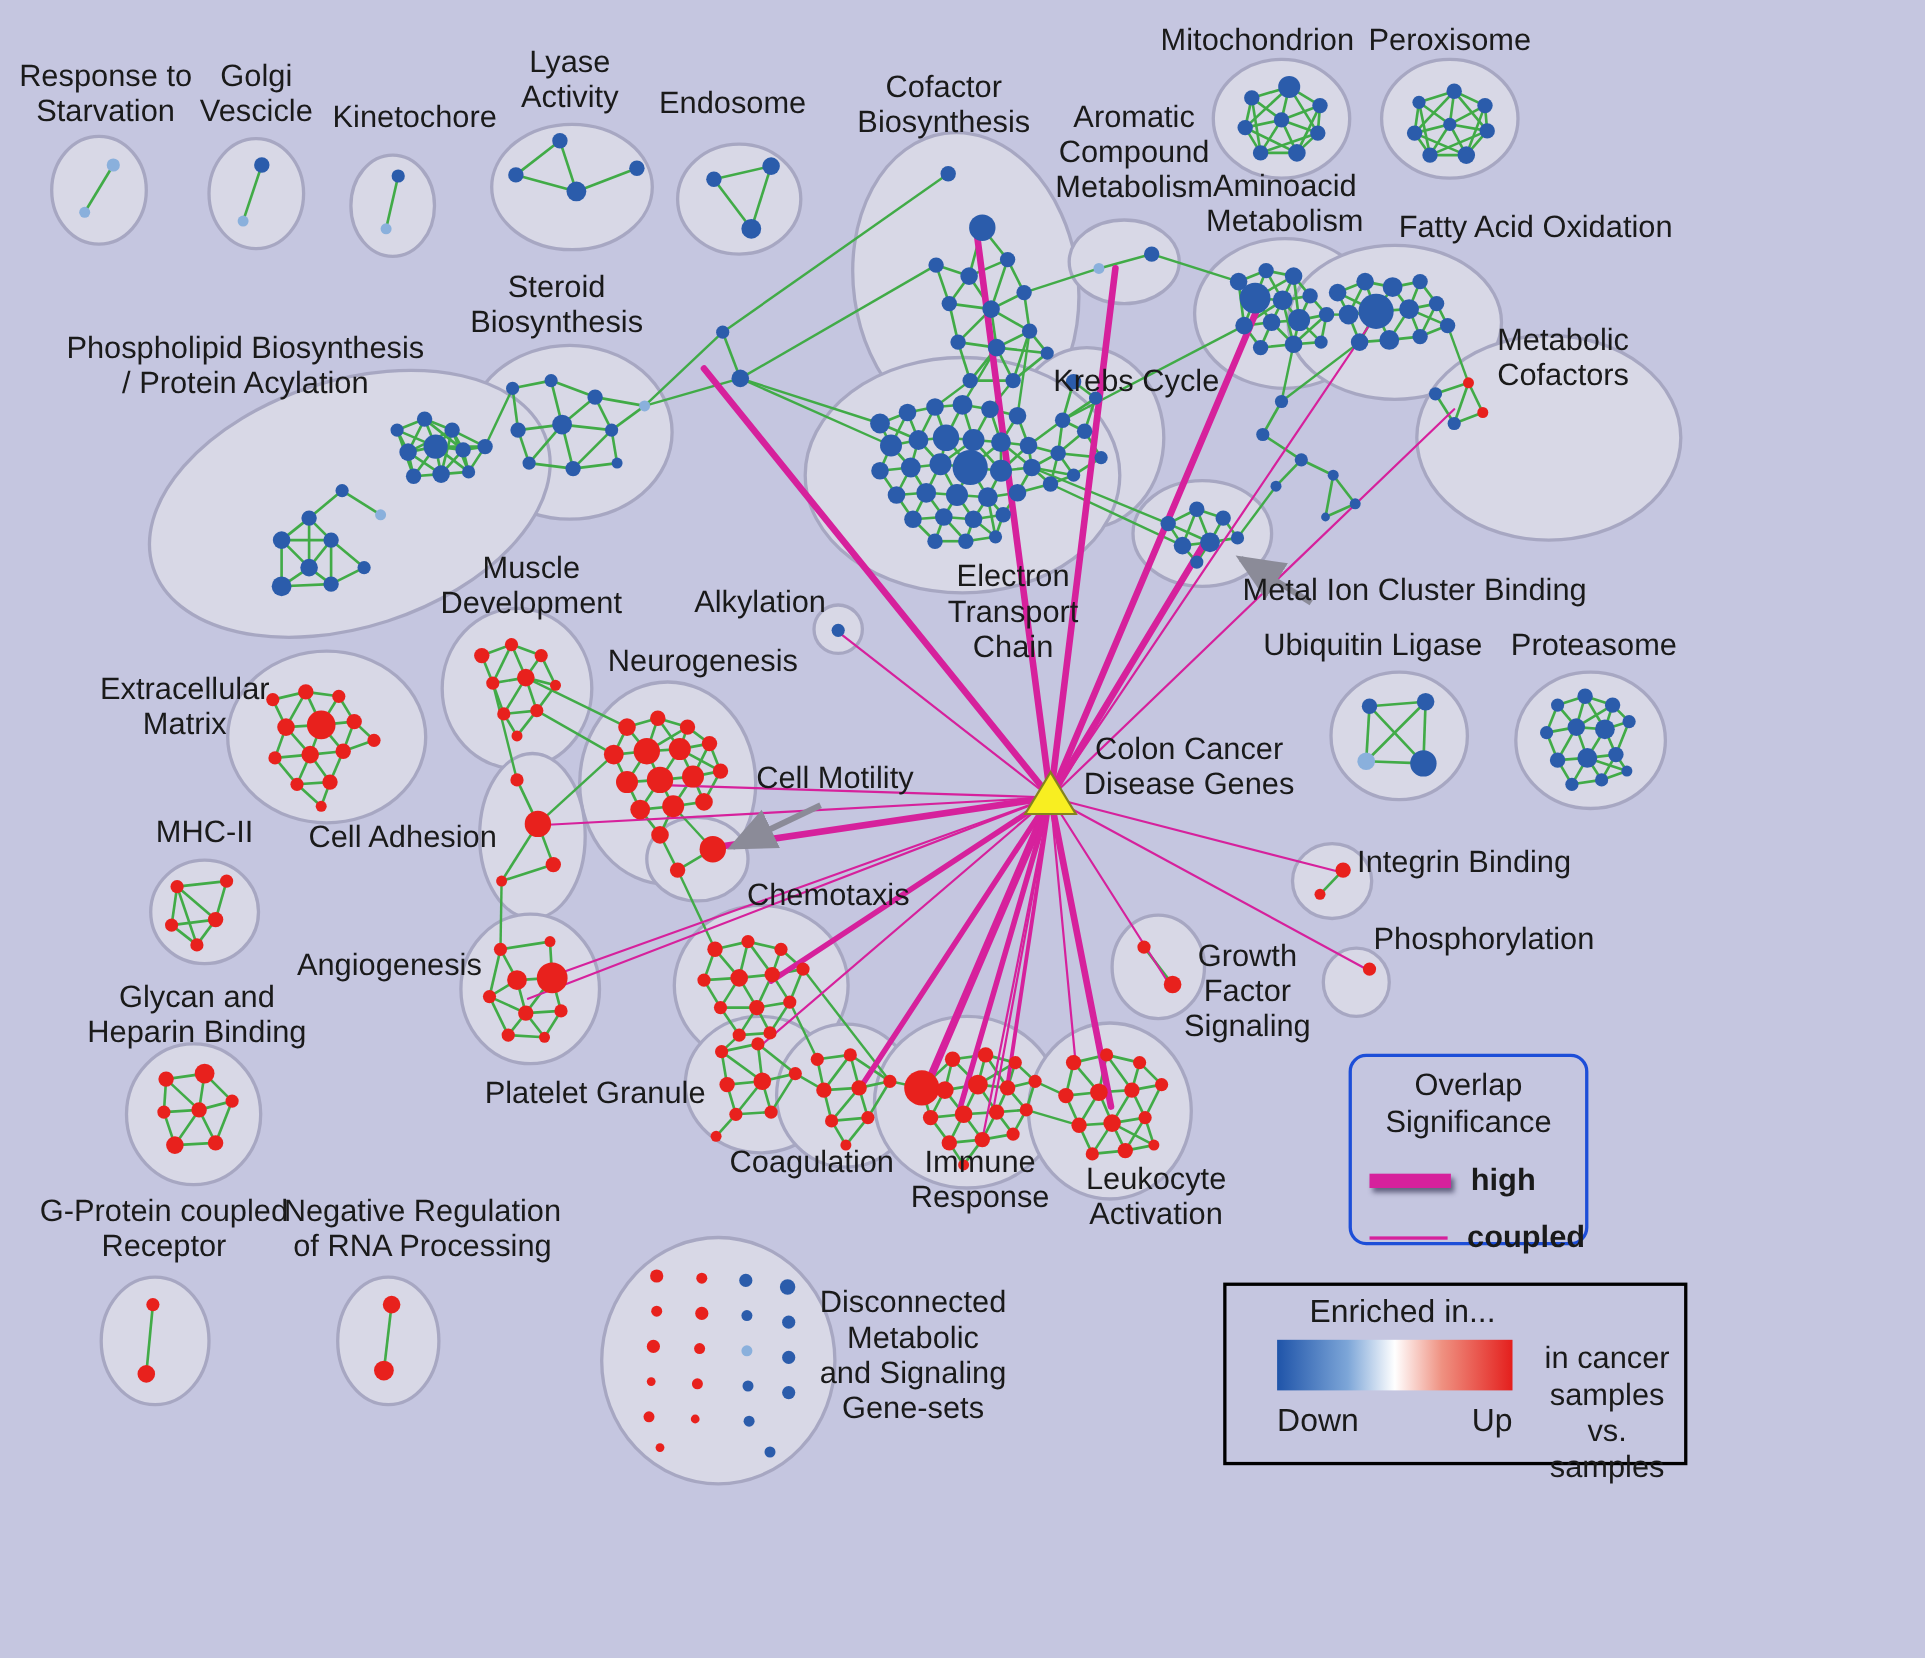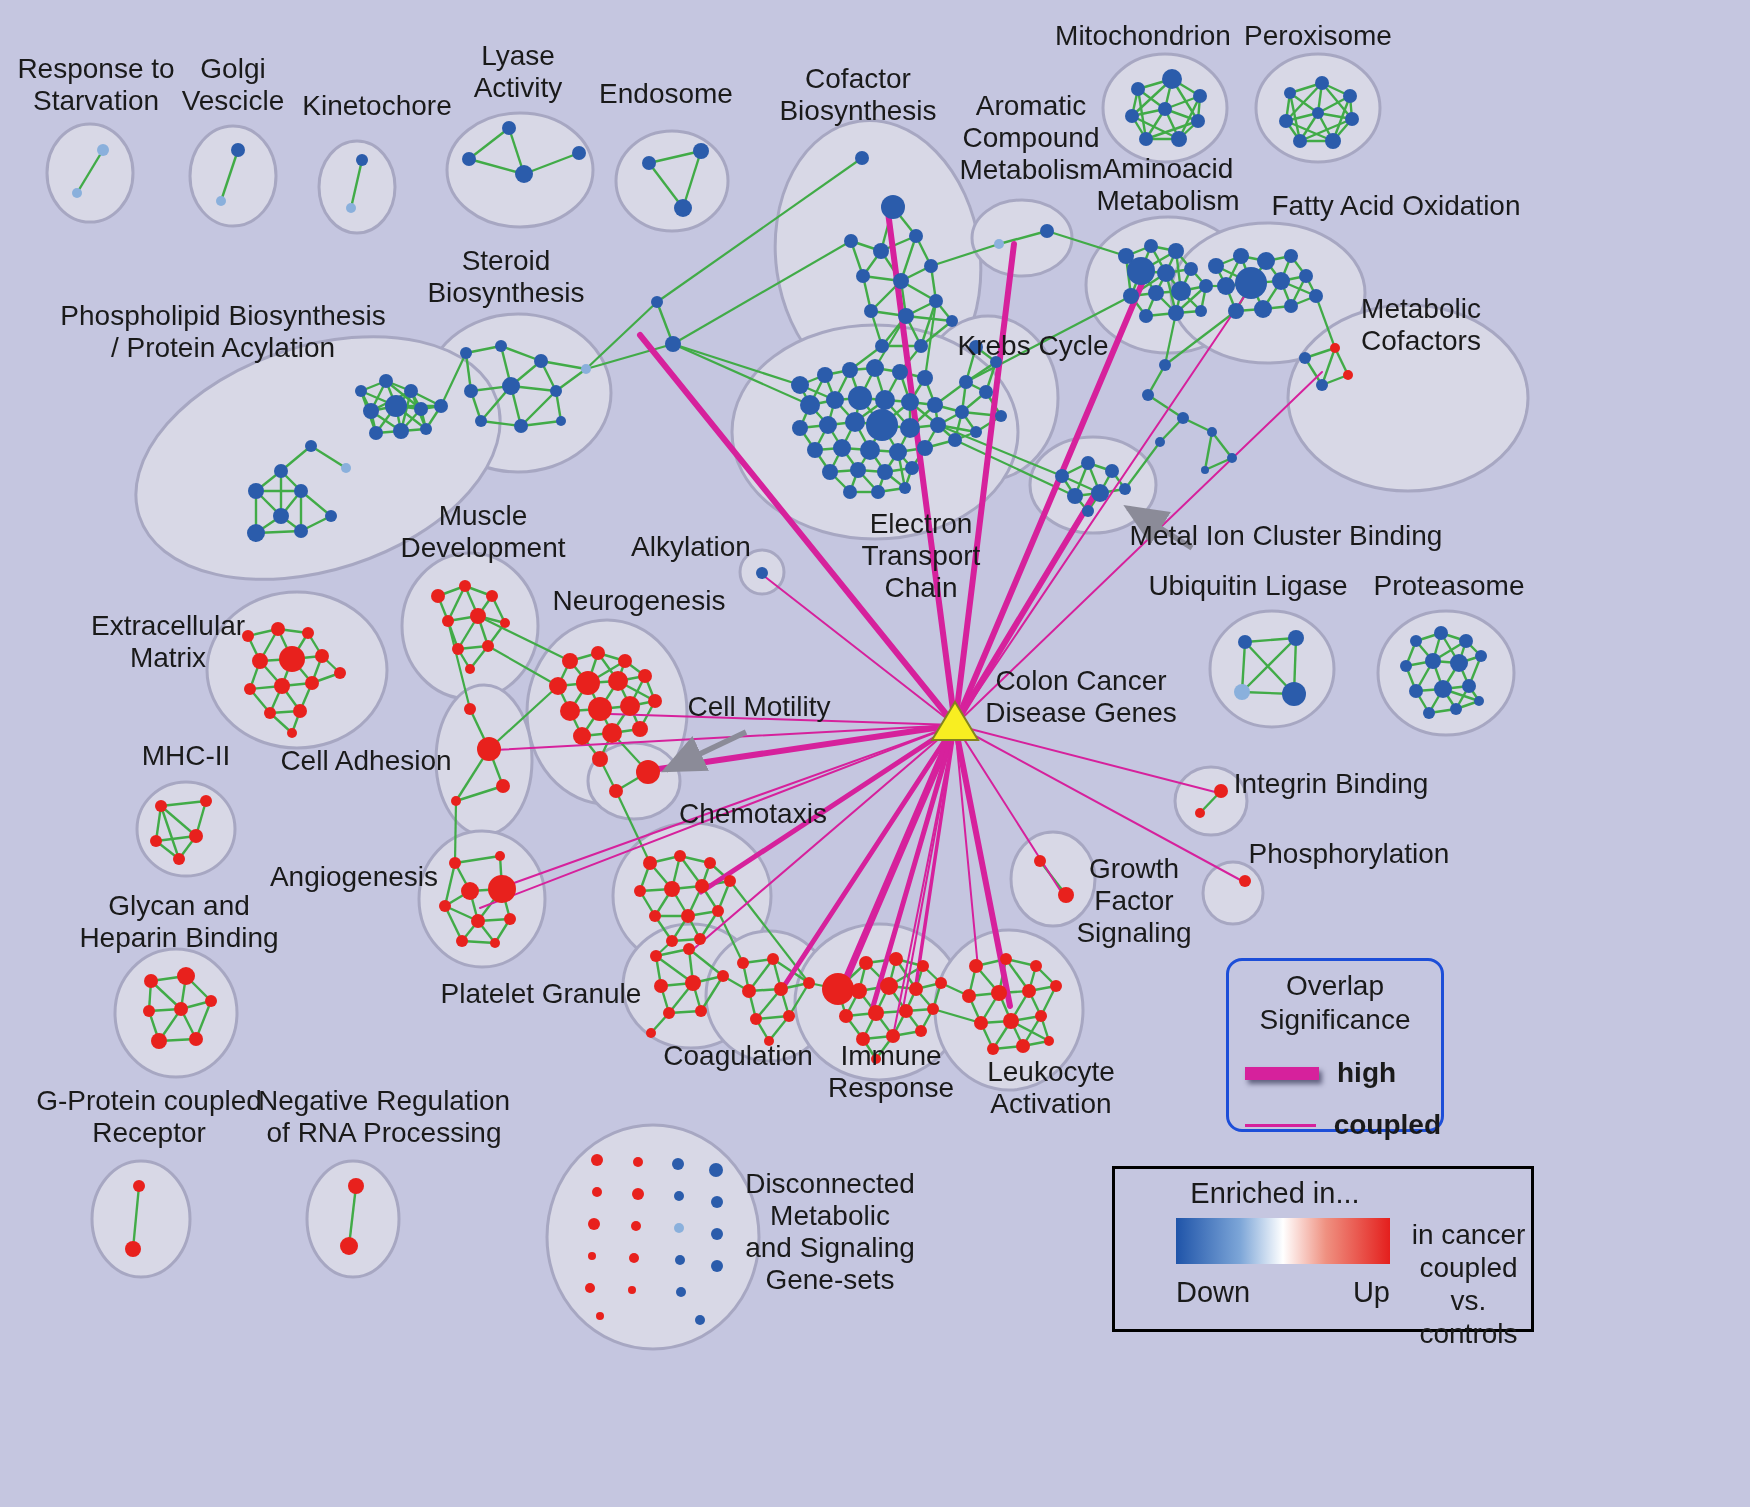--- a/index.html
+++ b/index.html
@@ -20,21 +20,21 @@
   .lg-row{display:flex;align-items:center;margin:20px 0 0 16px;gap:18px;font-size:28px;font-weight:bold;}
   .bar-high{display:inline-block;width:74px;height:13px;background:#d6219c;
     box-shadow:3px 4px 5px rgba(80,80,110,0.85);}
   .bar-moderate{display:inline-block;width:74px;height:3px;background:#d6219c;}
   .legend-enriched{
     left:1112px;top:1166px;width:422px;height:166px;
     border:3px solid #000000;padding:8px 0 0 0;
   }
   .enr-title{width:320px;text-align:center;font-size:29px;}
   .enr-body{display:flex;margin-top:8px;}
-  .grad-wrap{margin-left:61px;width:214px;}
+  .grad-wrap{margin-left:46px;width:214px;}
   .grad-bar{width:214px;height:46px;
     background:linear-gradient(to right,#1f54a9 0%,#7da6d8 30%,#ffffff 50%,#ef9181 70%,#e41f1d 100%);}
   .grad-labels{display:flex;justify-content:space-between;font-size:29px;margin-top:12px;}
   .enr-note{width:156px;margin-left:16px;font-size:28px;line-height:33px;text-align:center;align-self:center;}
 </style>
 </head>
 <body>
 
 <svg id="map-svg" width="1750" height="1507" viewBox="0 0 1750 1507">
     <defs>
@@ -1124,15 +1124,15 @@
 <div class="legend legend-enriched">
   <div class="enr-title">Enriched in...</div>
   <div class="enr-body">
     <div class="grad-wrap">
       <div class="grad-bar"></div>
       <div class="grad-labels">
         <span>Down</span>
         <span>Up</span>
       </div>
     </div>
-    <div class="enr-note">in cancer coupled vs. controls</div>
+    <div class="enr-note">in cancer samples vs. samples</div>
   </div>
 </div>
 
 </body></html>

